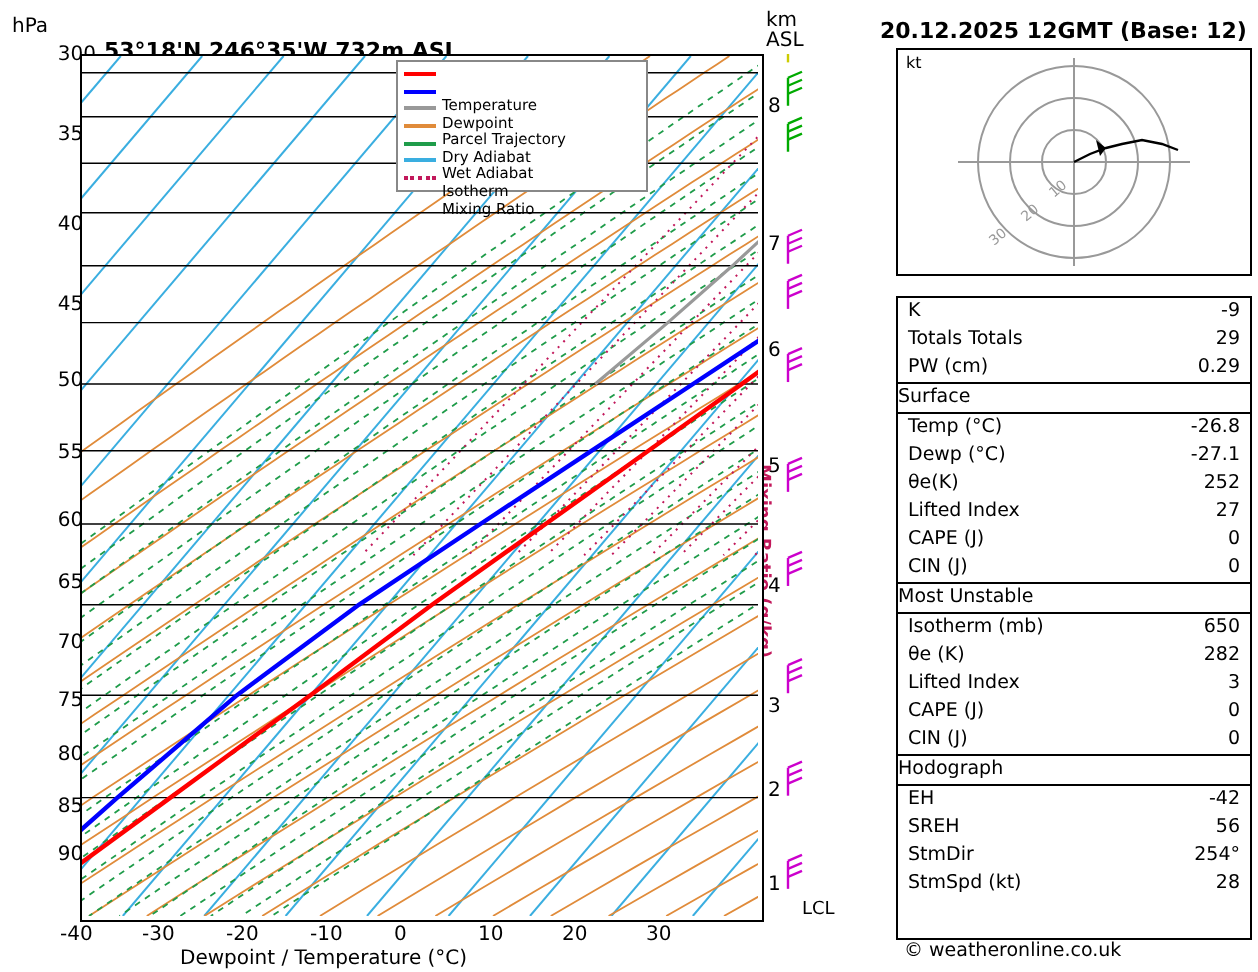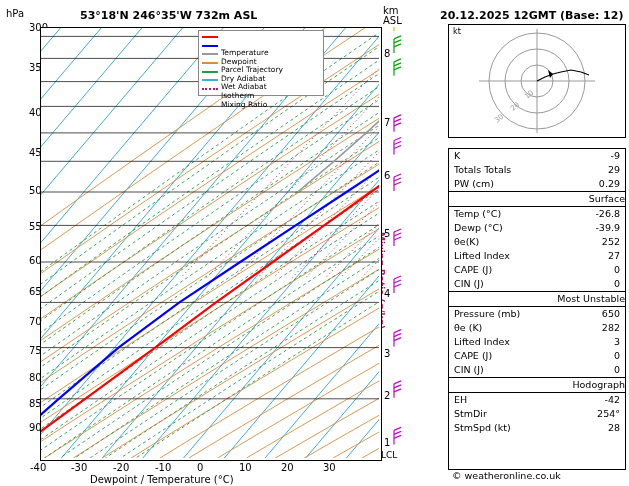--- a/index.html
+++ b/index.html
@@ -19,39 +19,39 @@
   #plotbox{
     left:40px;top:27px;width:340px;height:432px;
     border:1px solid #000;
     background:#fff;
     overflow:hidden;
   }
   #plotsvg{position:absolute;left:0;top:0;}
 
   .hpa-label{left:6px;top:8px;font-size:10px;}
   .km-label{left:383px;top:6px;font-size:10px;line-height:10px;text-align:left;}
-  .title-left{left:52px;top:9px;font-size:11px;font-weight:bold;margin-left:28px;}
+  .title-left{left:52px;top:19px;font-size:11px;font-weight:bold;}
 
   .ylab{position:absolute;right:382px;font-size:10px;text-align:right;width:36px;}
   .ykm{position:absolute;left:384px;font-size:10px;}
 
   .xlab{position:absolute;top:462px;font-size:10px;text-align:left;width:30px;}
   .xaxis-title{left:90px;top:474px;font-size:10px;}
 
   .mixlab{
     position:absolute;
     font-size:8px;color:#c2185b;font-weight:bold;
   }
   .mixing-axis-title{
     position:absolute;left:386px;top:232px;
     font-size:9px;color:#c2185b;font-weight:bold;
     transform:rotate(90deg);transform-origin:left top;
     white-space:nowrap;
   }
-  .lcl-label{left:381px;top:450px;font-size:9px;}
+  .lcl-label{left:381px;top:450px;font-size:9px;padding-left:20px;}
 
   
   #legend{
     left:198px;top:30px;width:118px;
     background:#ffffff;border:1px solid #888;
     padding:2px 3px;
     font-size:7.5px;line-height:8.6px;
   }
   .lg-row{display:flex;align-items:center;height:8.6px;}
   .lg-swatch{width:16px;height:0;border-top-width:2px;border-top-style:solid;margin-right:3px;}
@@ -68,21 +68,21 @@
   .kt-label{left:453px;top:27px;font-size:8px;}
 
   #tablebox{
     left:448px;top:148px;width:176px;height:320px;
     border:1px solid #000;background:#fff;
     font-size:9.5px;
   }
   .trow{display:flex;justify-content:space-between;padding:0 5px;height:14px;line-height:14px;}
   .trow .k{white-space:nowrap;}
   .trow .v{white-space:nowrap;}
-  .sechead{text-align:right;height:14px;line-height:14px;border-top:1px solid #000;border-bottom:1px solid #000;font-size:9.5px;}
+  .sechead{text-align:left;height:14px;line-height:14px;border-top:1px solid #000;border-bottom:1px solid #000;font-size:9.5px;}
   .credit{left:452px;top:470px;font-size:9.5px;}
 </style>
 </head>
 <body>
 
 <div class="abs" id="sounding">
 
   <div class="abs hpa-label">hPa</div>
   <div class="abs title-left">53°18'N 246°35'W 732m ASL</div>
   <div class="abs km-label">
@@ -393,42 +393,42 @@
     <span class="v">0.29</span>
   </div>
 
   <div class="sechead">Surface</div>
   <div class="trow">
     <span class="k">Temp (°C)</span>
     <span class="v">-26.8</span>
   </div>
   <div class="trow">
     <span class="k">Dewp (°C)</span>
-    <span class="v">-39.9</span>
+    <span class="v">-27.1</span>
   </div>
   <div class="trow">
     <span class="k">θe(K)</span>
     <span class="v">252</span>
   </div>
   <div class="trow">
     <span class="k">Lifted Index</span>
     <span class="v">27</span>
   </div>
   <div class="trow">
     <span class="k">CAPE (J)</span>
     <span class="v">0</span>
   </div>
   <div class="trow">
     <span class="k">CIN (J)</span>
     <span class="v">0</span>
   </div>
 
   <div class="sechead">Most Unstable</div>
   <div class="trow">
-    <span class="k">Pressure (mb)</span>
+    <span class="k">Isotherm (mb)</span>
     <span class="v">650</span>
   </div>
   <div class="trow">
     <span class="k">θe (K)</span>
     <span class="v">282</span>
   </div>
   <div class="trow">
     <span class="k">Lifted Index</span>
     <span class="v">3</span>
   </div>
@@ -440,20 +440,24 @@
     <span class="k">CIN (J)</span>
     <span class="v">0</span>
   </div>
 
   <div class="sechead">Hodograph</div>
   <div class="trow">
     <span class="k">EH</span>
     <span class="v">-42</span>
   </div>
   <div class="trow">
+    <span class="k">SREH</span>
+    <span class="v">56</span>
+  </div>
+  <div class="trow">
     <span class="k">StmDir</span>
     <span class="v">254°</span>
   </div>
   <div class="trow">
     <span class="k">StmSpd (kt)</span>
     <span class="v">28</span>
   </div>
 </div>
 
 <div class="abs credit">© weatheronline.co.uk</div>

